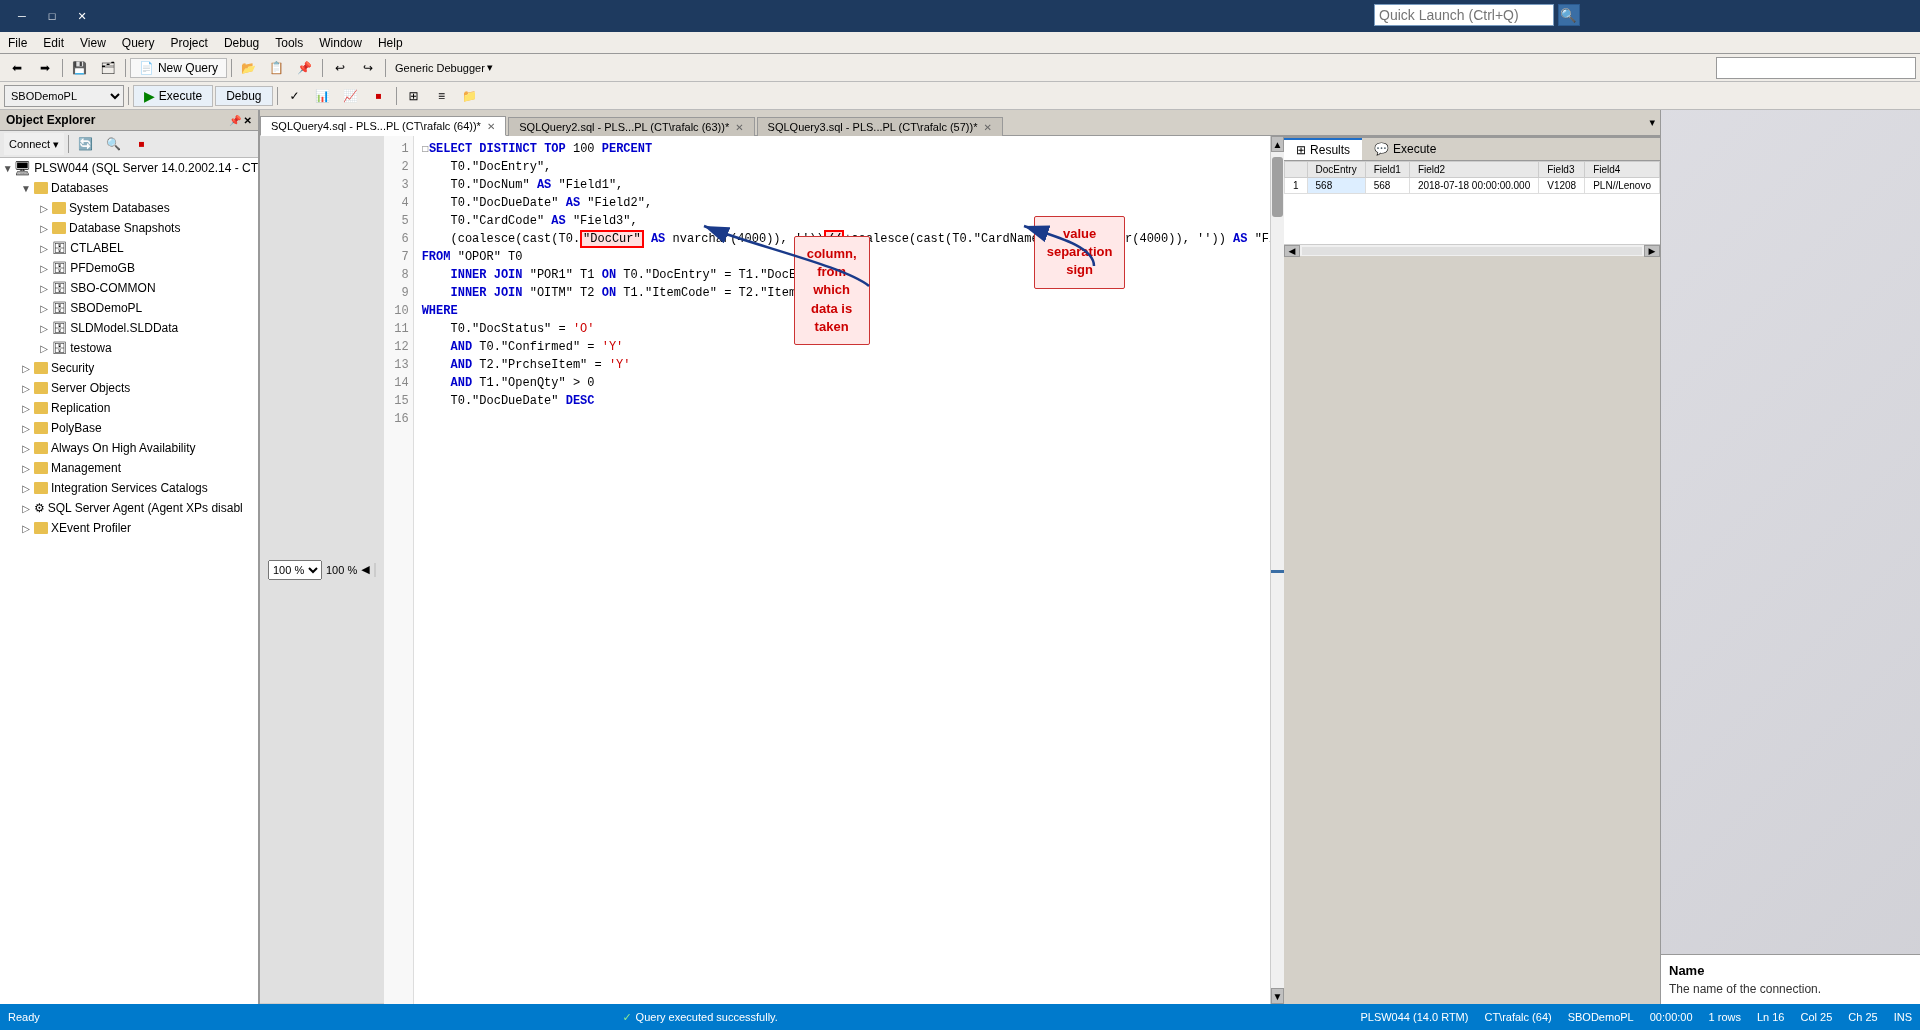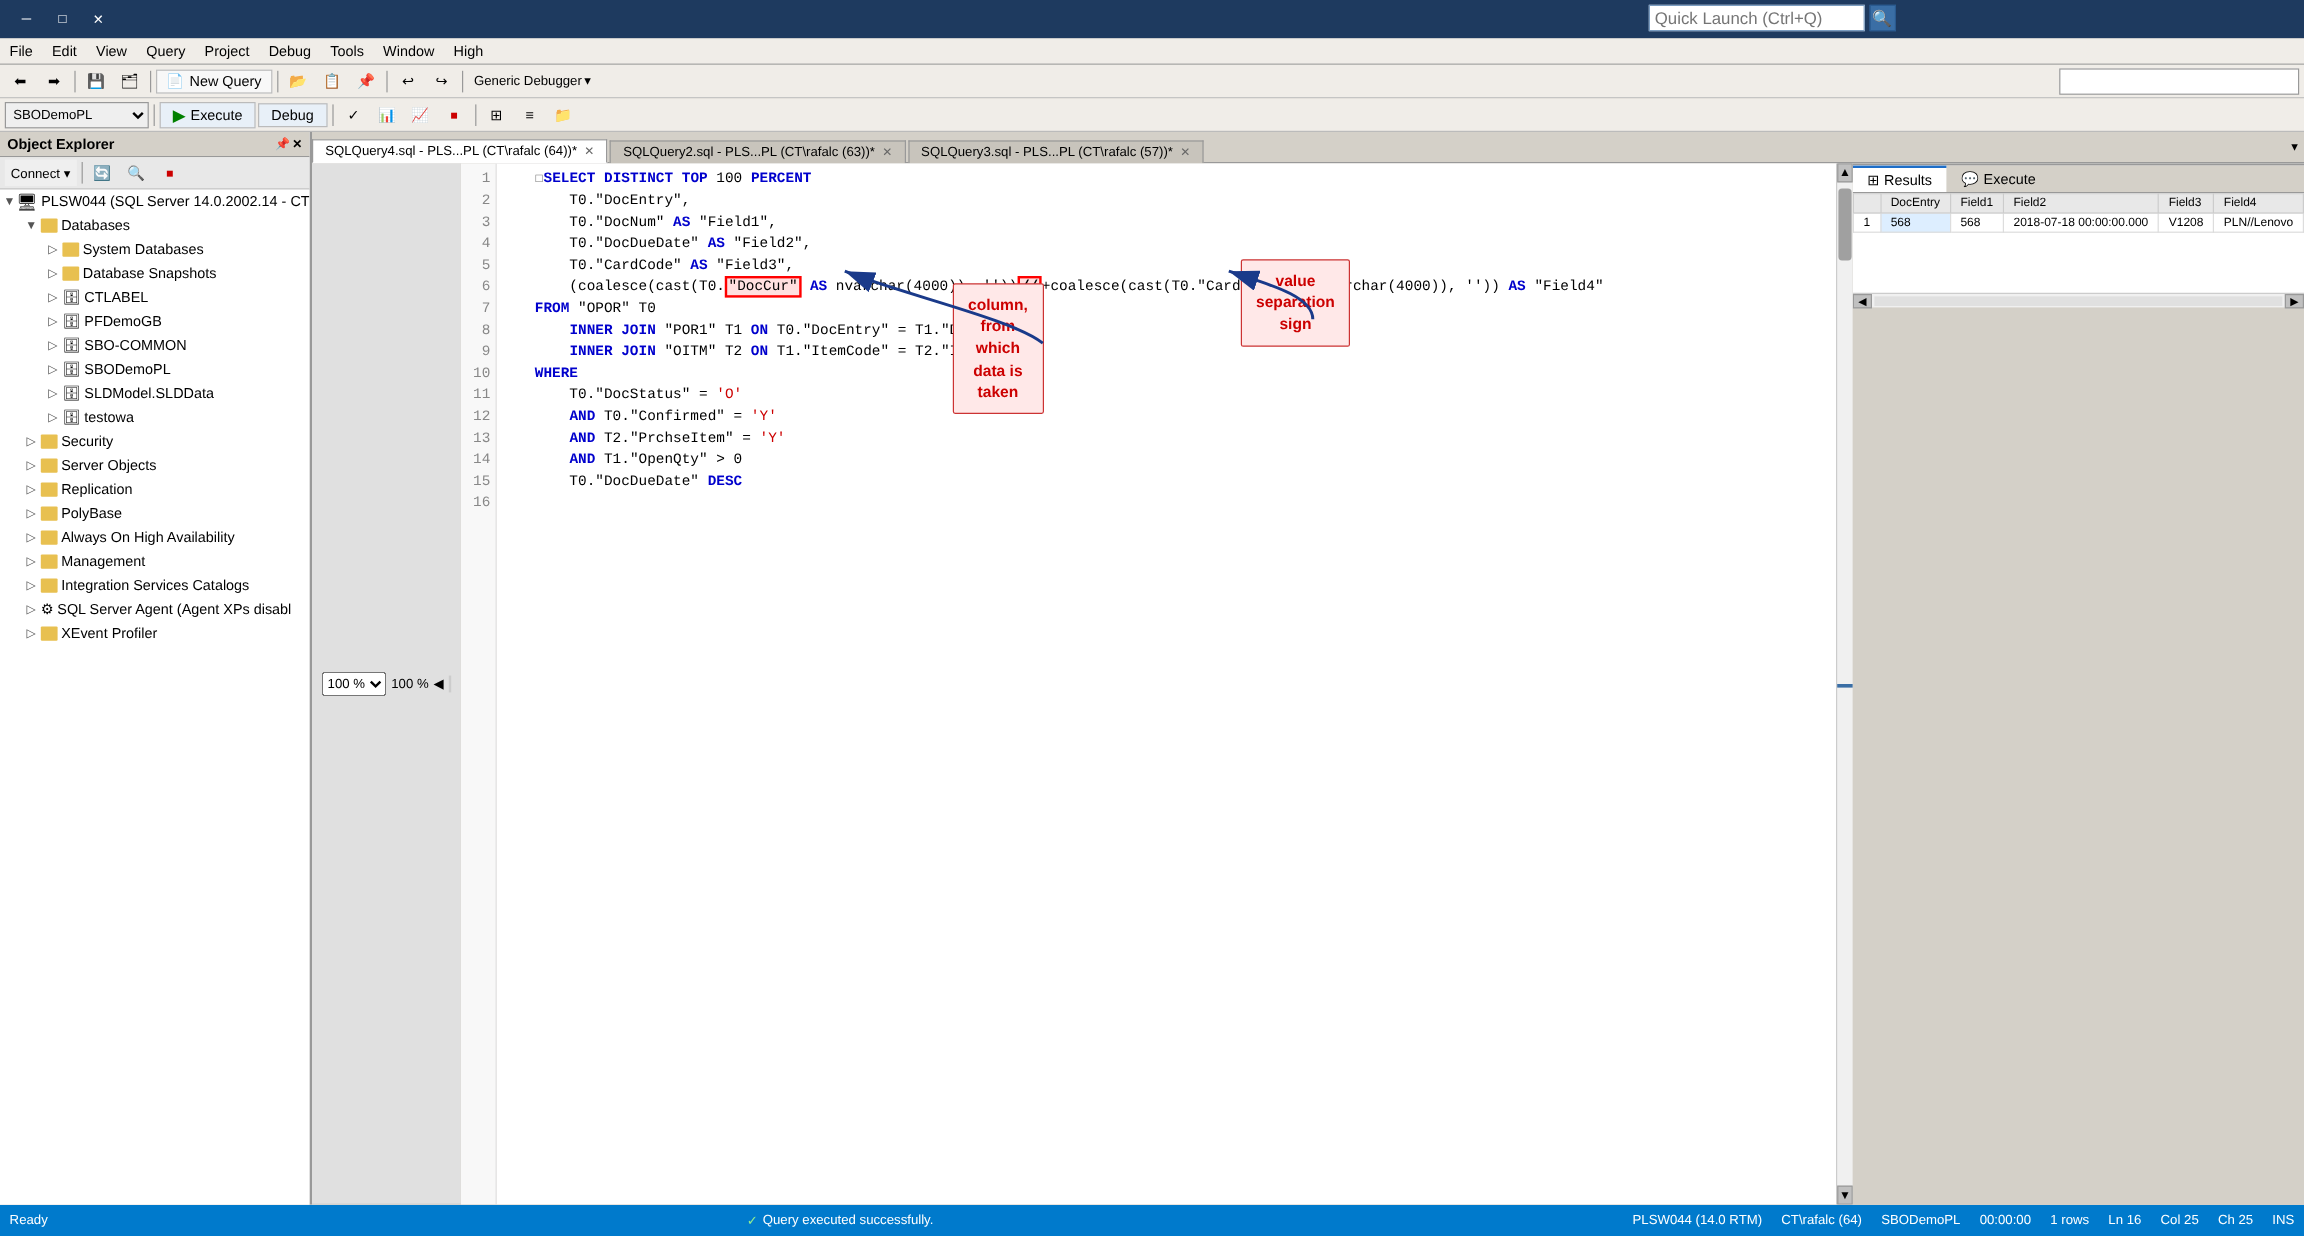--- a/index.html
+++ b/index.html
@@ -42,21 +42,21 @@
     .oe-expander { width: 16px; height: 16px; display: flex; align-items: center; justify-content: center; font-size: 10px; color: #555; cursor: pointer; }
 
     
     #editor-area { flex: 1; display: flex; flex-direction: column; overflow: hidden; }
     #tabs-bar { background: #d4d0c8; display: flex; align-items: flex-end; border-bottom: 1px solid #999; min-height: 26px; }
     .query-tab { padding: 3px 10px 3px 10px; font-size: 11px; cursor: pointer; border: 1px solid #999; border-bottom: none; margin-right: 2px; display: flex; align-items: center; gap: 6px; position: relative; top: 1px; }
     .query-tab.active { background: white; border-bottom: 1px solid white; z-index: 2; }
     .query-tab.inactive { background: #c8c4bc; }
     .tab-close { font-size: 10px; cursor: pointer; color: #666; }
     .code-line { display: flex; align-items: flex-start; line-height: 18px; }
-    .code-text { white-space: pre; margin-left: 24px; }
+    .code-text { white-space: pre; }
     .kw { color: #0000cc; font-weight: bold; }
     .str { color: #cc0000; }
 
     
     #results-panel { height: 120px; border-top: 2px solid #999; background: white; display: flex; flex-direction: column; }
     #results-tabs { display: flex; background: #d4d0c8; border-bottom: 1px solid #999; }
     .result-tab { padding: 3px 12px; font-size: 12px; cursor: pointer; display: flex; align-items: center; gap: 4px; }
     .result-tab.active { background: white; border-top: 2px solid #1e6ec8; }
     #results-content { flex: 1; overflow: auto; }
     table.results-table { border-collapse: collapse; font-size: 10px; width: 100%; }
@@ -110,21 +110,21 @@
 
 <div id="menu-bar">
   <div class="menu-item">File</div>
   <div class="menu-item">Edit</div>
   <div class="menu-item">View</div>
   <div class="menu-item">Query</div>
   <div class="menu-item">Project</div>
   <div class="menu-item">Debug</div>
   <div class="menu-item">Tools</div>
   <div class="menu-item">Window</div>
-  <div class="menu-item">High</div>
+  <div class="menu-item">Help</div>
 </div>
 
 <div id="toolbar1">
   <div class="tb-btn">
       <span class="tb-icon">⬅</span>
     </div>
   <div class="tb-btn">
       <span class="tb-icon">➡</span>
     </div>
   <div class="tb-sep"></div>
@@ -513,20 +513,27 @@
 
         <div style="height:12px;background:#f0f0f0;border-top:1px solid #ccc;display:flex;align-items:center;">
           <div style="width:16px;height:12px;background:#c0c0c0;border:1px solid #999;display:flex;align-items:center;justify-content:center;cursor:pointer;font-size:9px;">◀</div>
           <div style="flex:1;height:8px;background:#e0e0e0;margin:0 2px;"></div>
           <div style="width:16px;height:12px;background:#c0c0c0;border:1px solid #999;display:flex;align-items:center;justify-content:center;cursor:pointer;font-size:9px;">▶</div>
         </div>
       </div>
     </div>
   </div>
 
+  <div id="right-panel">
+    <div id="right-panel-content" style="flex:1;background:linear-gradient(135deg,#d8d8e0,#c8c8d0);opacity:0.7;"></div>
+    <div id="properties-panel">
+      <div class="prop-title">Name</div>
+      <div class="prop-desc">The name of the connection.</div>
+    </div>
+  </div>
 
 </div>
 
 <div id="status-bar" style="position:fixed;bottom:0;left:0;right:0;background:#007acc;color:white;height:26px;display:flex;align-items:center;justify-content:space-between;padding:0 8px;font-size:11px;">
   <div style="display:flex;align-items:center;gap:8px;">
     <span>Ready</span>
   </div>
   <div style="display:flex;align-items:center;gap:4px;">
     <span style="color:#90ee90;">✓</span>
     <span>Query executed successfully.</span>

